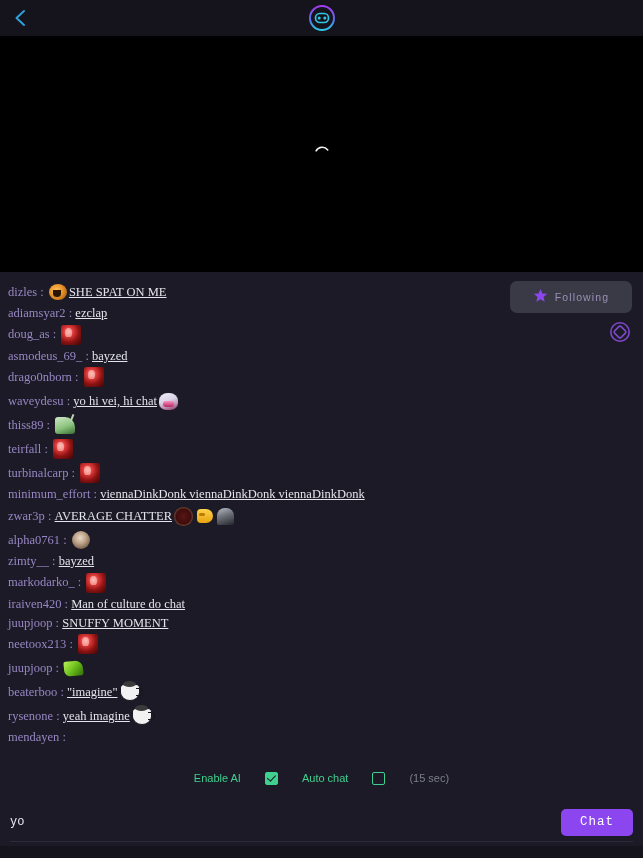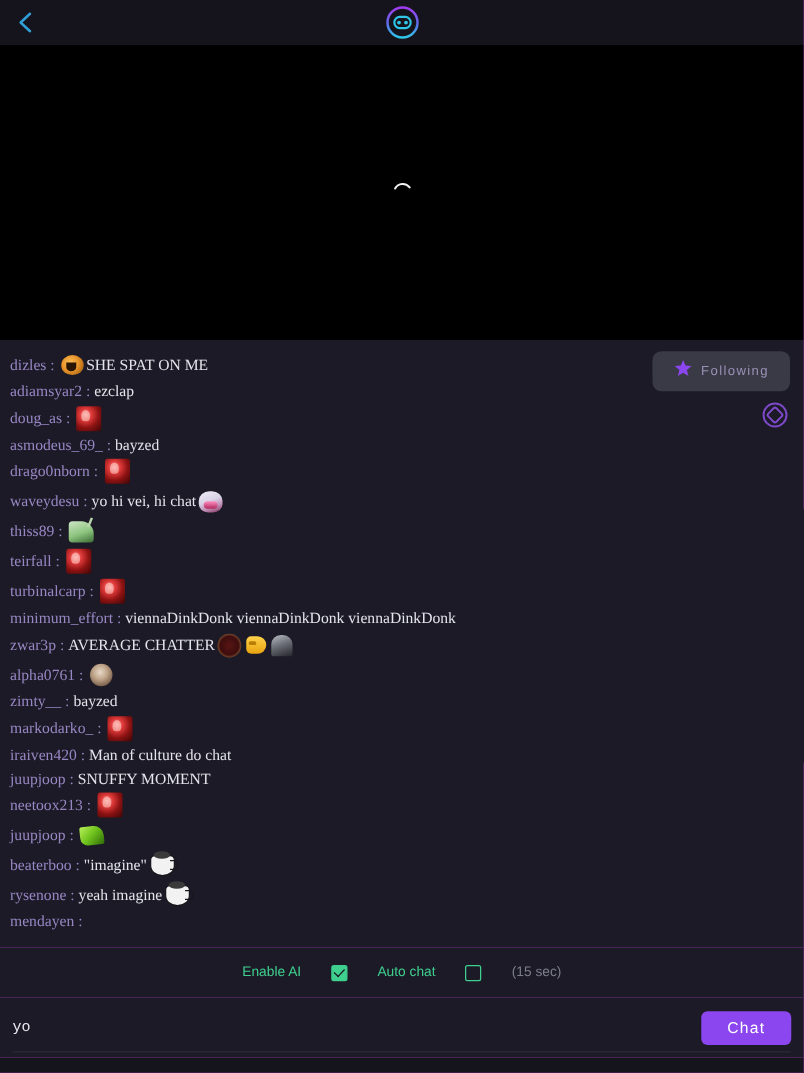--- a/index.html
+++ b/index.html
@@ -5,21 +5,21 @@
   * { box-sizing: border-box; margin: 0; padding: 0; }
   html, body {
     width: 643px; height: 858px;
     background: #15141d;
     font-family: "Liberation Serif", serif;
     overflow: hidden;
   }
   .app {
     width: 643px; height: 858px;
     display: flex; flex-direction: column;
-    background: #d946ef;
+    background: #c2410c;
     position: relative;
   }
 
   
   .topbar {
     height: 36px; flex: 0 0 36px;
     background: #15141d;
     display: flex; align-items: center;
     position: relative;
   }
@@ -69,21 +69,21 @@
     flex-wrap: wrap;
     padding: 0 0 0 2px;
     min-height: 18px;
   }
   .msg.tall { min-height: 24px; }
   .user {
     color: #9887c4;
     white-space: pre;
   }
   .sep { color: #9887c4; white-space: pre; }
-  .text { color: #e4e4ec; white-space: pre; }
+  .text { color: #e4e4ec; white-space: pre; text-decoration: underline; }
 
   
   .emote { display: inline-block; vertical-align: middle; margin: 0 2px; }
   .em-red {
     width: 20px; height: 20px;
     background:
       radial-gradient(circle at 38% 34%, #ff9a9a 0%, #e03a3a 26%, #8d1212 58%, #3a0606 100%);
     border-radius: 2px;
   }
   .em-red::after {
@@ -172,21 +172,21 @@
     content: ""; position: absolute; right: -4px; top: 3px;
     width: 6px; height: 6px;
     border: 1.5px solid #17171d; border-left: none;
     border-radius: 0 50% 50% 0;
   }
 
   
   .following-btn {
     position: absolute;
     right: 11px; top: 9px;
-    width: 110px; height: 32px;
+    width: 122px; height: 32px;
     background: #3a3a46;
     border-radius: 7px;
     display: flex; align-items: center; justify-content: center;
     gap: 7px;
     cursor: pointer;
   }
   .following-label {
     font-family: "Liberation Sans", sans-serif;
     font-size: 10.5px;
     letter-spacing: 1.1px;
@@ -248,21 +248,21 @@
     color: #e9e9f2;
     font-family: Liberation Mono, monospace;
     font-size: 12px;
   }
   .chat-btn {
     flex: 0 0 auto;
     width: 72px; height: 27px;
     background: #8b46f0;
     border: none; border-radius: 5px;
     color: #ffffff;
-    font-family: Liberation Sans, sans-serif;
+    font-family: Liberation Mono, monospace;
     font-size: 12.5px;
     letter-spacing: 1px;
     cursor: pointer;
   }
   .bottombar {
     flex: 0 0 12px;
     background: #15141d;
   }
 </style>
 </head>

